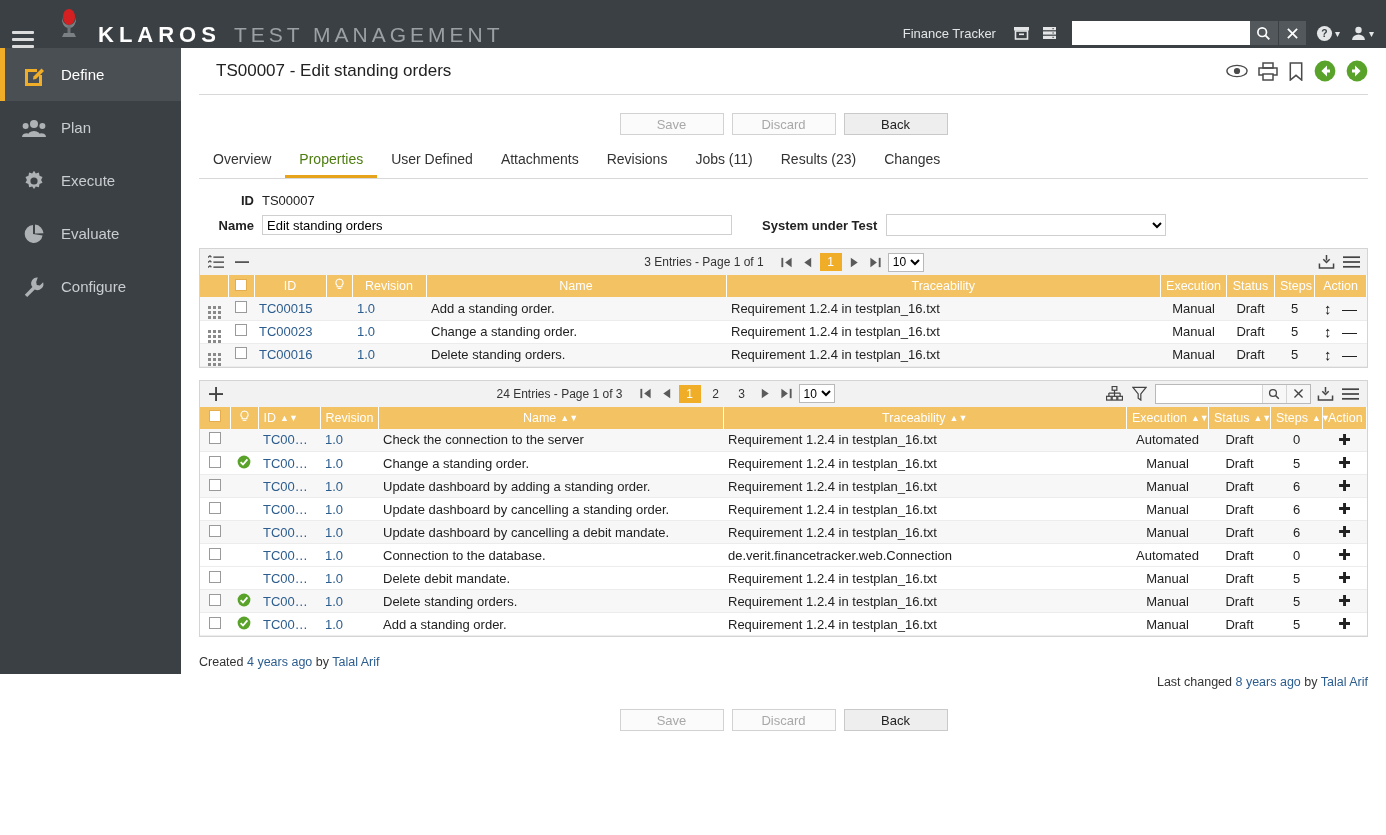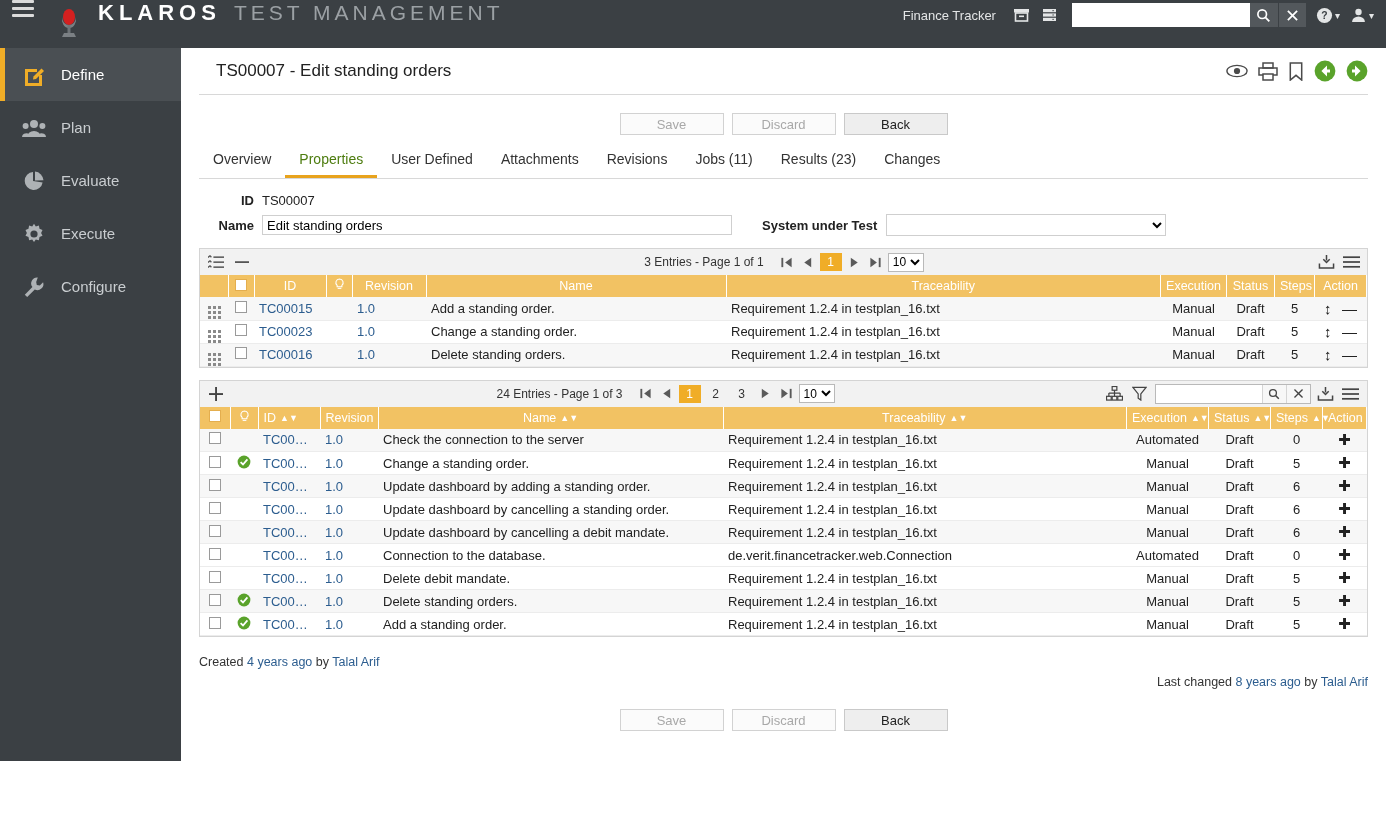--- a/index.html
+++ b/index.html
@@ -7,21 +7,21 @@
   body {
     width:1386px; height:835px;
     font-family:"Liberation Sans", sans-serif;
     font-size:13px; color:#222; background:#fff;
     overflow:hidden;
   }
 
   
   #topbar {
     position:absolute; top:0; left:0; width:1386px; height:48px;
-    background:#3b4044; display:flex; align-items:flex-start;
+    background:#3b4044; display:flex; align-items:flex-end;
   }
   #hamburger { width:46px; display:flex; flex-direction:column; align-items:center; justify-content:center; gap:4px; cursor:pointer; }
   #hamburger span { display:block; width:22px; height:3px; background:#dcdcdc; border-radius:1px; }
   #logo-mark { width:46px; height:48px; display:flex; align-items:center; justify-content:center; }
   #brand { margin-left:6px; display:flex; align-items:baseline; gap:13px; letter-spacing:3px; }
   #brand .b1 { color:#ffffff; font-size:22px; font-weight:bold; letter-spacing:5px; }
   #brand .b2 { color:#9ba0a4; font-size:21px; font-weight:normal; letter-spacing:4px; }
   #topright { margin-left:auto; display:flex; align-items:center; gap:0; padding-right:12px; }
   #project-name { color:#e3e5e6; font-size:13px; margin-right:12px; }
   .ticon { width:28px; height:30px; display:flex; align-items:center; justify-content:center; color:#e3e5e6; cursor:pointer; }
@@ -30,21 +30,21 @@
     width:178px; height:24px; border:none; outline:none; background:#fff;
     font-family:"Liberation Sans", sans-serif; font-size:13px; padding:0 4px;
   }
   .searchbtn { width:28px; height:24px; background:#53585c; color:#fff; display:flex; align-items:center; justify-content:center; cursor:pointer; }
   .searchbtn + .searchbtn { border-left:1px solid #3b4044; }
   #help-menu, #user-menu { display:flex; align-items:center; color:#e3e5e6; cursor:pointer; margin-left:10px; gap:2px; }
   .chev { font-size:10px; }
 
   
   #sidebar {
-    position:absolute; top:48px; left:0; width:181px; height:713px;
+    position:absolute; top:48px; left:0; width:181px; height:626px;
     background:#3b4044;
   }
   .side-item {
     height:53px; display:flex; align-items:center; padding-left:16px; gap:14px;
     color:#c9cdd0; font-size:15px; cursor:pointer; border-left:5px solid transparent;
   }
   .side-item.active { background:#4a4f53; border-left-color:#f0ad27; color:#ffffff; }
   .side-ico { width:26px; display:flex; align-items:center; justify-content:center; }
 
   
@@ -221,34 +221,34 @@
           <circle cx="20.4" cy="8" r="3" fill="#aeb2b5"></circle>
           <path d="M0 19 a4.5 4 0 0 1 6 -3.6 V19z" fill="#aeb2b5"></path>
           <path d="M24 19 a4.5 4 0 0 0 -6 -3.6 V19z" fill="#aeb2b5"></path>
         </svg>
     </span>
     <span>Plan</span>
   </div>
   <div class="side-item">
     <span class="side-ico">
       <svg width="22" height="22" viewBox="0 0 22 22">
+          <path d="M11 0.8 l1.8 2.6 3.1-.8 .6 3.2 3 1.2 -1.4 2.9 1.4 2.9 -3 1.2 -.6 3.2 -3.1-.8 -1.8 2.6 -1.8-2.6 -3.1 .8 -.6-3.2 -3-1.2 1.4-2.9 -1.4-2.9 3-1.2 .6-3.2 3.1 .8z" fill="#aeb2b5"></path>
+          <circle cx="11" cy="11" r="3.6" fill="#3b4044"></circle>
+        </svg>
+    </span>
+    <span>Execute</span>
+  </div>
+  <div class="side-item">
+    <span class="side-ico">
+      <svg width="22" height="22" viewBox="0 0 22 22">
           <path d="M10 2 A9 9 0 1 0 19.6 12.4 L10 11z" fill="#aeb2b5"></path>
           <path d="M12 1.6 A9.4 9.4 0 0 1 20.5 10.3 L12 10.6z" fill="#aeb2b5"></path>
         </svg>
     </span>
     <span>Evaluate</span>
-  </div>
-  <div class="side-item">
-    <span class="side-ico">
-      <svg width="22" height="22" viewBox="0 0 22 22">
-          <path d="M11 0.8 l1.8 2.6 3.1-.8 .6 3.2 3 1.2 -1.4 2.9 1.4 2.9 -3 1.2 -.6 3.2 -3.1-.8 -1.8 2.6 -1.8-2.6 -3.1 .8 -.6-3.2 -3-1.2 1.4-2.9 -1.4-2.9 3-1.2 .6-3.2 3.1 .8z" fill="#aeb2b5"></path>
-          <circle cx="11" cy="11" r="3.6" fill="#3b4044"></circle>
-        </svg>
-    </span>
-    <span>Execute</span>
   </div>
   <div class="side-item">
     <span class="side-ico">
       <svg width="22" height="22" viewBox="0 0 22 22">
           <path d="M14.8 1.5 a6 6 0 0 0 -5.4 9.6 L1.8 18.7 l2.4 2.4 7.6-7.6 a6 6 0 0 0 8.3-7.3 l-3.3 3.3 -3-0.6 -0.6-3z" fill="#aeb2b5"></path>
         </svg>
     </span>
     <span>Configure</span>
   </div>
 </div>

